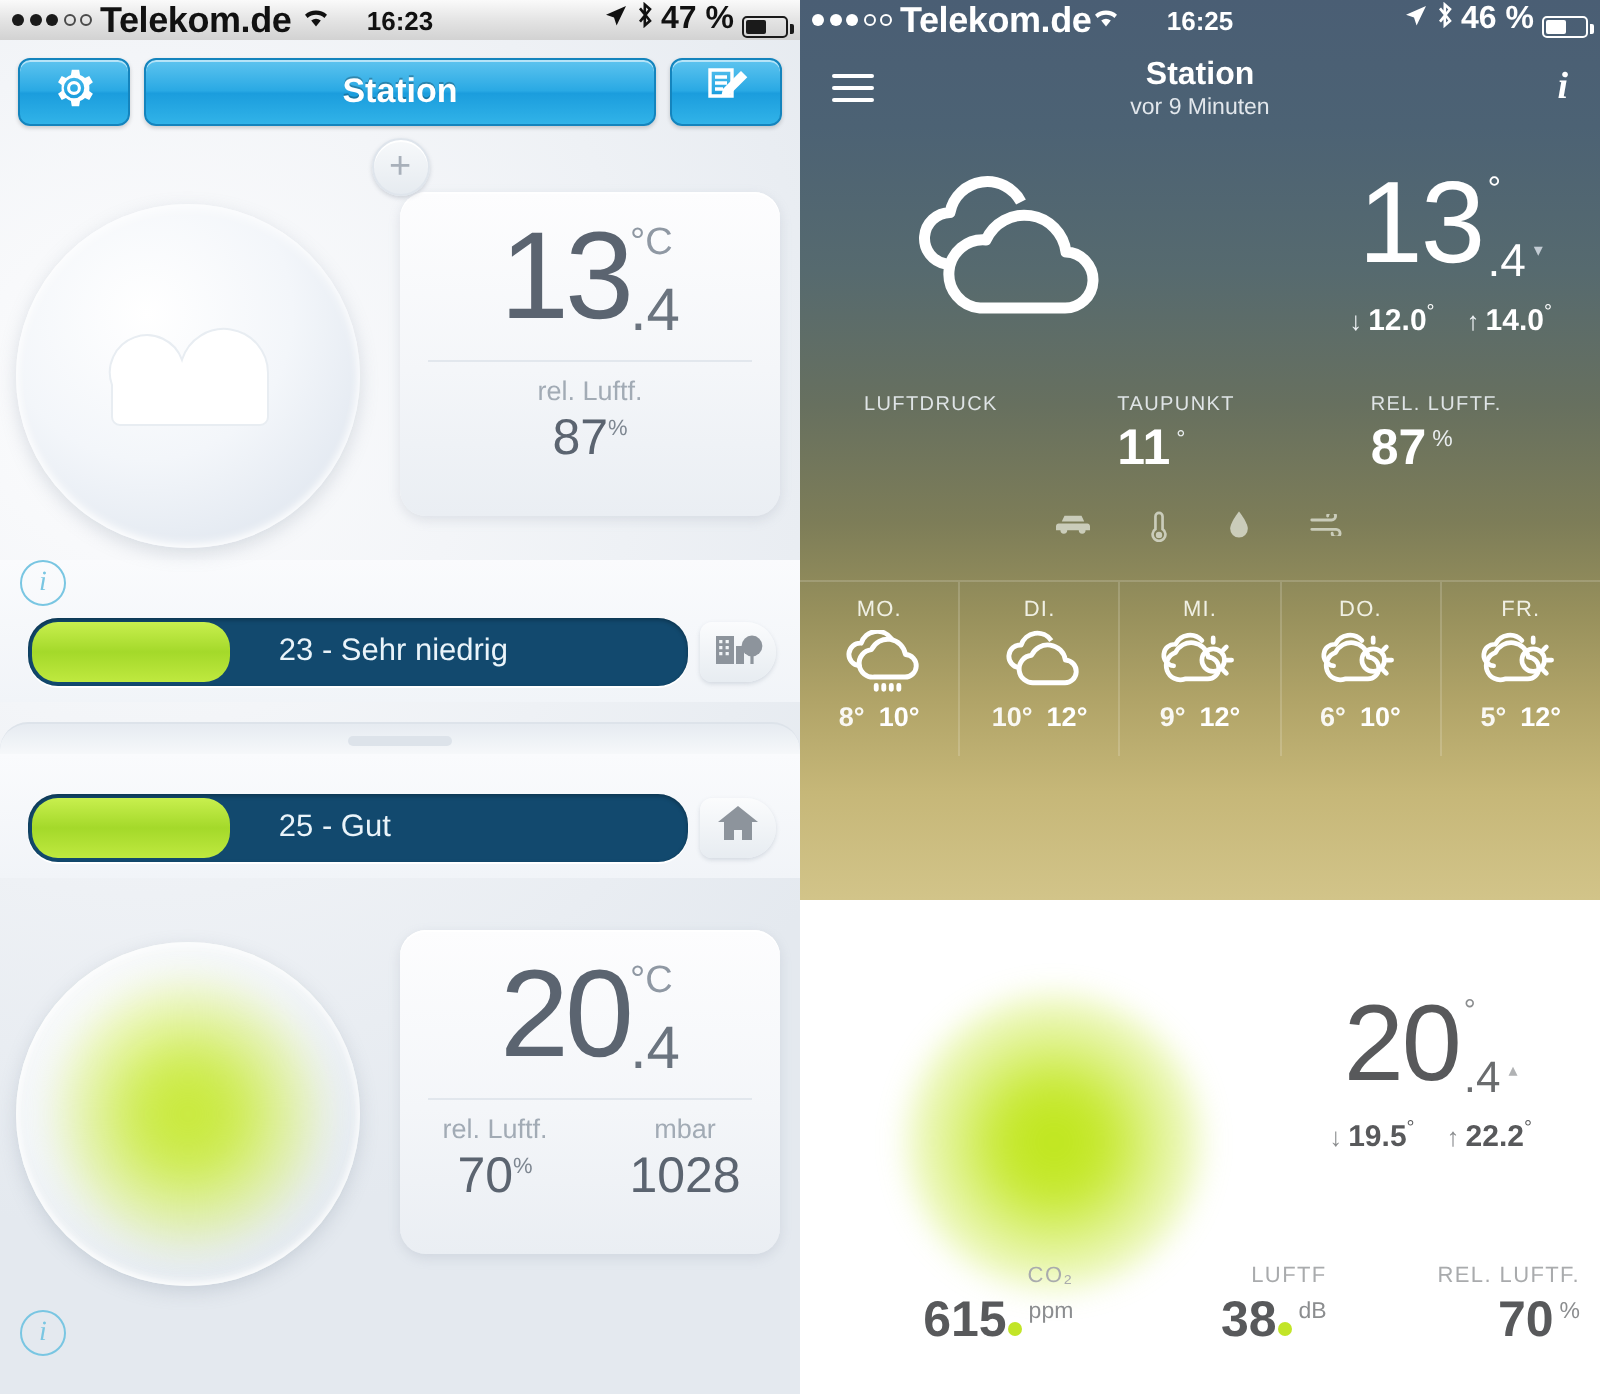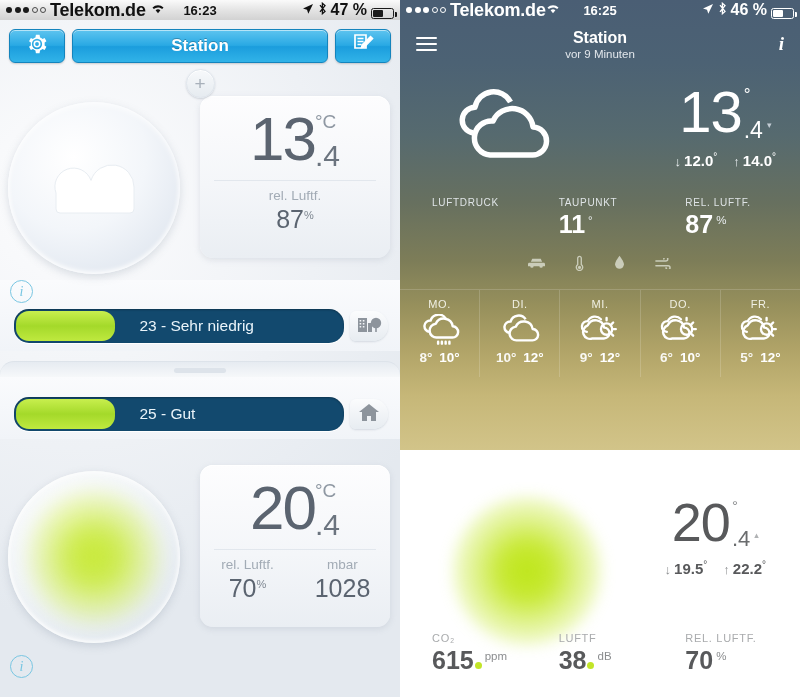--- a/index.html
+++ b/index.html
@@ -193,21 +193,21 @@
   }
   .r-btemp { position:absolute; right:34px; top:48px; text-align:center; }
   .r-btemp .n { font-size:54px; color:#58595b; font-weight:300; line-height:0.9; letter-spacing:-1px; }
   .r-btemp .deg { font-size:15px; color:#8b8d8f; font-weight:300; }
   .r-btemp .dec { font-size:22px; color:#6a6c6e; font-weight:300; margin-top:13px; }
   .r-btemp .trend { color:#b0b2b4; margin-top:32px; }
   .r-btemp .minmax { color:#58595b; }
   .r-btemp .minmax .arr { color:#8b8d8f; }
 
   .r-bmetrics { display:flex; position:absolute; left:0; right:0; bottom:22px; padding:0 10px; }
-  .r-bmetrics > div { flex:1; padding-left:22px; }
+  .r-bmetrics > div { flex:1; padding-left:22px;text-align:right; }
   .bm-lab { font-size:11px; color:#a9abad; letter-spacing:0.7px; }
   .bm-val { font-size:25px; color:#58595b; font-weight:bold; margin-top:2px; }
   .bm-val .u { font-size:11.5px; font-weight:normal; color:#8b8d8f; margin-left:3px; vertical-align:super; }
   .gdot { display:inline-block; width:7px; height:7px; border-radius:50%;
           background:#c2e528; margin-left:1px; vertical-align:baseline; }
 </style>
 </head>
 <body>
 
 <div class="stage">

